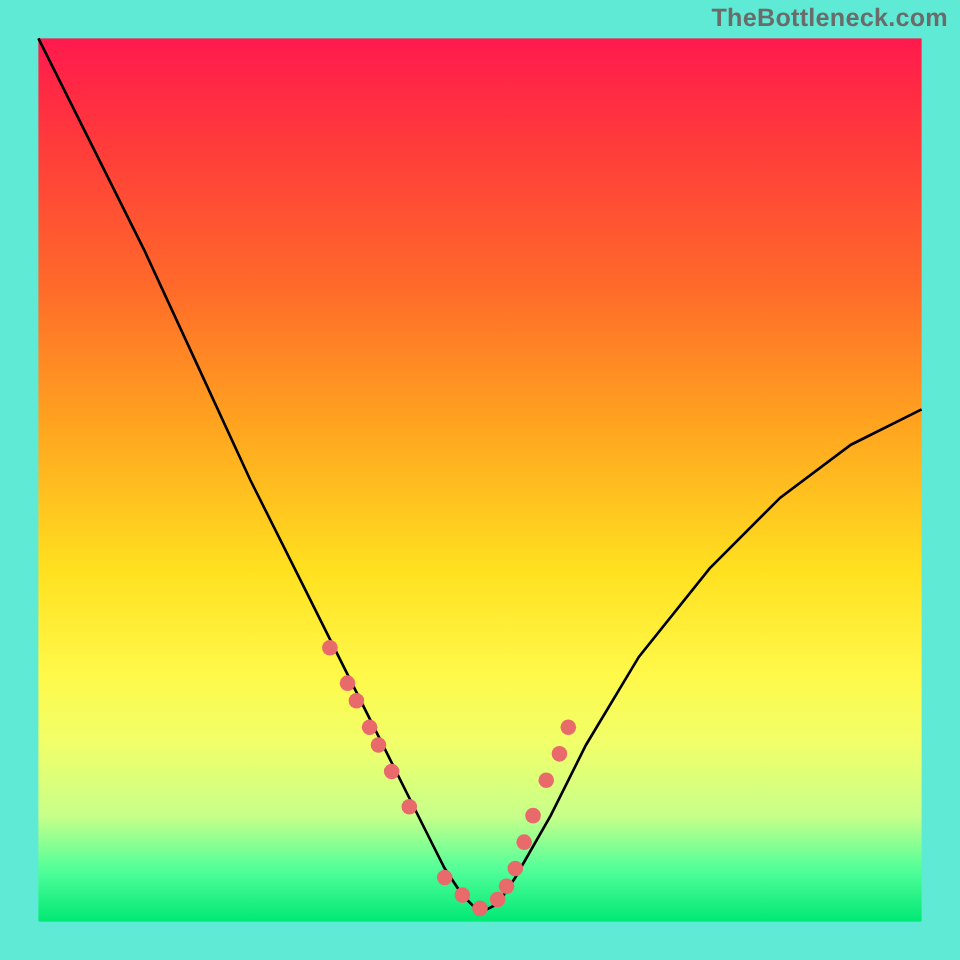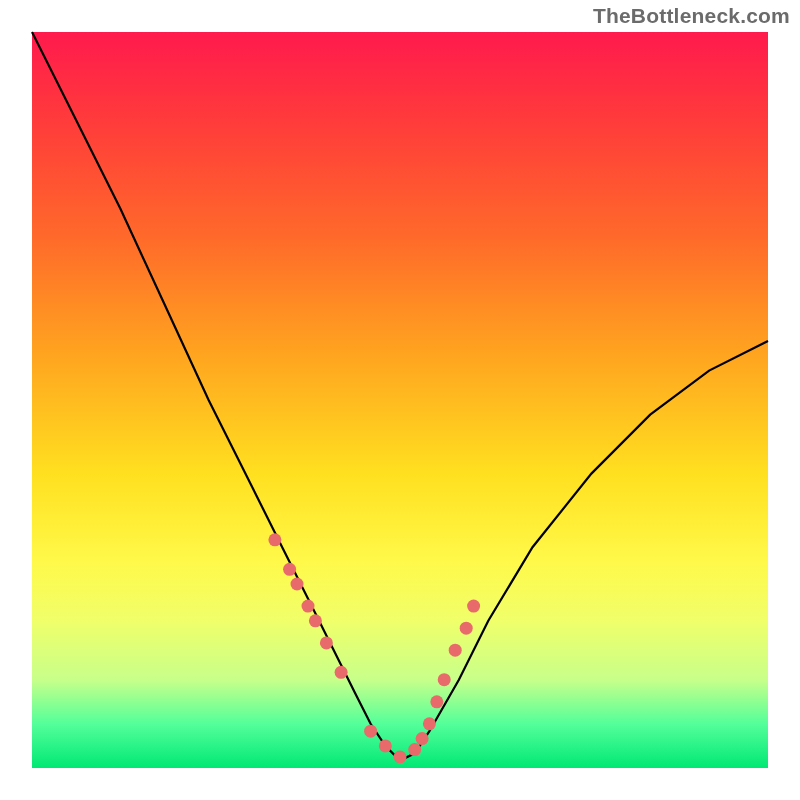--- a/index.html
+++ b/index.html
@@ -9,21 +9,21 @@
     height: 800px;
     background: #000;
     overflow: hidden;
   }
   .frame {
     position: absolute;
     left: 0;
     top: 0;
     width: 800px;
     height: 800px;
-    background: #ffffff;
+    background: #5eead4;
   }
   .plot {
     position: absolute;
     left: 32px;
     top: 32px;
     width: 736px;
     height: 736px;
     background: linear-gradient(to bottom,
       #ff1a4d 0%,
       #ff3b3b 12%,

